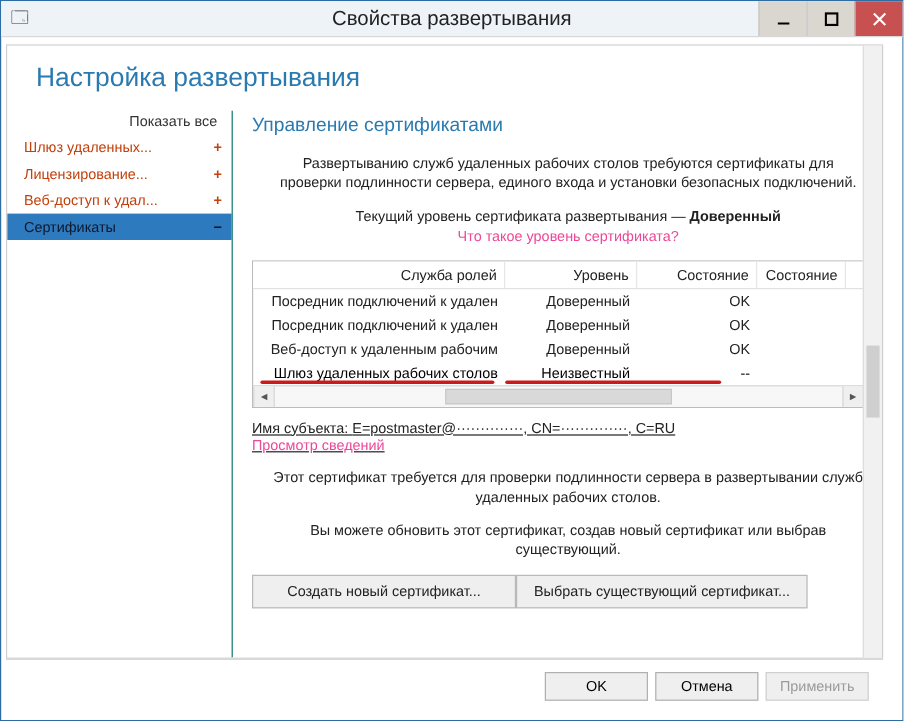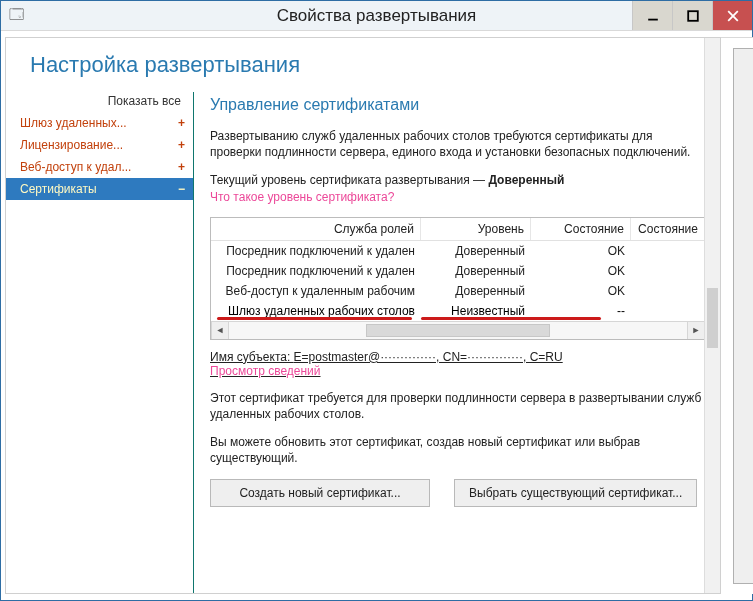--- a/index.html
+++ b/index.html
@@ -7,36 +7,36 @@
   .window { width: 753px; height: 601px; border: 1px solid #2e6da4; display: flex; flex-direction: column; background: #fff; }
   .titlebar { height: 30px; background: #eef3f7; display: flex; align-items: center; border-bottom: 1px solid #d9d9d9; position: relative; }
   .titlebar .icon { margin: 0 8px; font-size: 14px; color: #333; }
   .titlebar .title { position: absolute; left: 0; right: 0; text-align: center; font-size: 17px; color: #222; }
   .titlebar .controls { margin-left: auto; display: flex; height: 100%; }
   .titlebar .btn { width: 40px; display: flex; align-items: center; justify-content: center; font-size: 12px; border-left: 1px solid #c7c7c7; }
   .titlebar .btn.min, .titlebar .btn.max { background: #d9d7cf; }
   .titlebar .btn.close { background: #c75050; color: #fff; font-weight: bold; }
   .titlebar .btn svg { width: 12px; height: 12px; }
 
-  .body-area { flex: 1; display: flex; flex-direction: row; padding: 6px 16px 6px 4px; }
+  .body-area { flex: 1; display: flex; flex-direction: column; padding: 6px 16px 6px 4px; }
   .inner { flex: 1; border: 1px solid #d0d0d0; display: flex; flex-direction: column; padding: 10px 0 0 0; position: relative; }
 
   .main-title { color: #2a7ab0; font-size: 22px; font-weight: 400; margin: 4px 0 14px 24px; }
 
   .columns { flex: 1; display: flex; overflow: hidden; }
 
   .sidebar { width: 188px; display: flex; flex-direction: column; border-right: 1px solid #0f766e; }
   .show-all { text-align: right; font-size: 12px; color: #333; padding: 2px 12px 4px 0; }
   .nav-item { display: flex; align-items: center; justify-content: space-between; padding: 4px 8px 4px 14px; font-size: 12px; color: #c2410c; cursor: default; }
   .nav-item .plus { font-weight: bold; }
-  .nav-item.active { background: #2e7abf; color: #fef9c3; align-items: flex-end; }
+  .nav-item.active { background: #2e7abf; color: #0f172a; align-items: flex-end; }
 
   .content { flex: 1; padding: 0 14px 0 16px; position: relative; font-size: 12px; color: #222; overflow-y: auto; }
   .content h2 { color: #2a7ab0; font-weight: 400; font-size: 16px; margin: 4px 0 14px 0; }
-  .para { margin: 0 0 12px 0; line-height: 1.35; }
+  .para { margin: 0 0 12px 16px; line-height: 1.35; text-align: center; }
   .inline { display: inline; }
   .link { color: #ec4899; cursor: pointer; }
 
   .grid { border: 1px solid #bcbcbc; margin-top: 6px; text-align: right; }
   .grid-header { display: flex; background: #fff; border-bottom: 1px solid #e1e1e1; }
   .grid-header div { padding: 4px 6px; font-size: 12px; border-right: 1px solid #e6e6e6; white-space: nowrap; overflow: hidden; }
   .grid-row { display: flex; }
   .grid-row div { padding: 3px 6px; font-size: 12px; white-space: nowrap; overflow: hidden; }
   .col0 { width: 210px; }
   .col1 { width: 110px; }
@@ -48,21 +48,21 @@
 
   .hscroll { height: 18px; border-top: 1px solid #d6d6d6; background: #f7f7f7; display: flex; align-items: stretch; }
   .hscroll .arrow { width: 18px; display: flex; align-items: center; justify-content: center; font-size: 9px; color: #555; background: #efefef; border-left: 1px solid #d6d6d6; border-right: 1px solid #d6d6d6; }
   .hscroll .track { flex: 1; position: relative; }
   .hscroll .thumb { position: absolute; left: 30%; width: 40%; top: 2px; bottom: 2px; background: #d9d9d9; border: 1px solid #c7c7c7; }
 
   .subject-line { margin-top: 10px; text-decoration: underline; }
   .sub-label { display: inline; }
   .sub-val   { display: inline; position: relative; }
 
-  .btn-row { display: flex; gap: 24px; margin-top: 10px; }
+  .btn-row { display: flex; margin-top: 10px; }
   .big-btn { background: #efefef; border: 1px solid #b9b9b9; padding: 6px 14px; font-size: 12px; min-width: 220px; text-align: center; cursor: default; }
 
   .footer { border-top: 1px solid #d9d9d9; padding: 10px 12px; display: flex; justify-content: flex-end; gap: 6px; background: #fff; }
   .footer button { min-width: 86px; padding: 4px 10px; font-size: 12px; background: #efefef; border: 1px solid #b0b0b0; }
   .footer button.disabled { color: #9a9a9a; border-color: #d0d0d0; }
 
   .vscroll-outer { position: absolute; right: 0; top: 0; bottom: 0; width: 16px; background: #f1f1f1; border-left: 1px solid #ddd; }
   .vscroll-thumb { position: absolute; left: 2px; right: 2px; top: 250px; height: 60px; background: #cfcfcf; }
 </style>
 </head>

